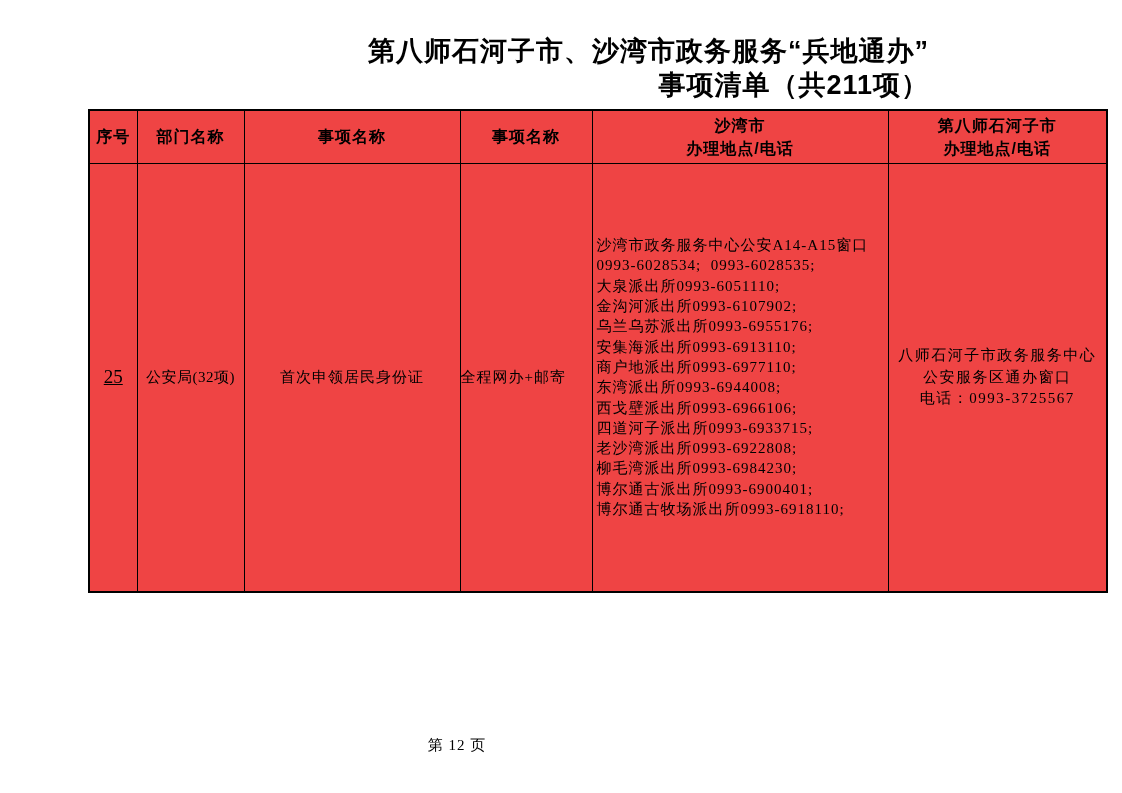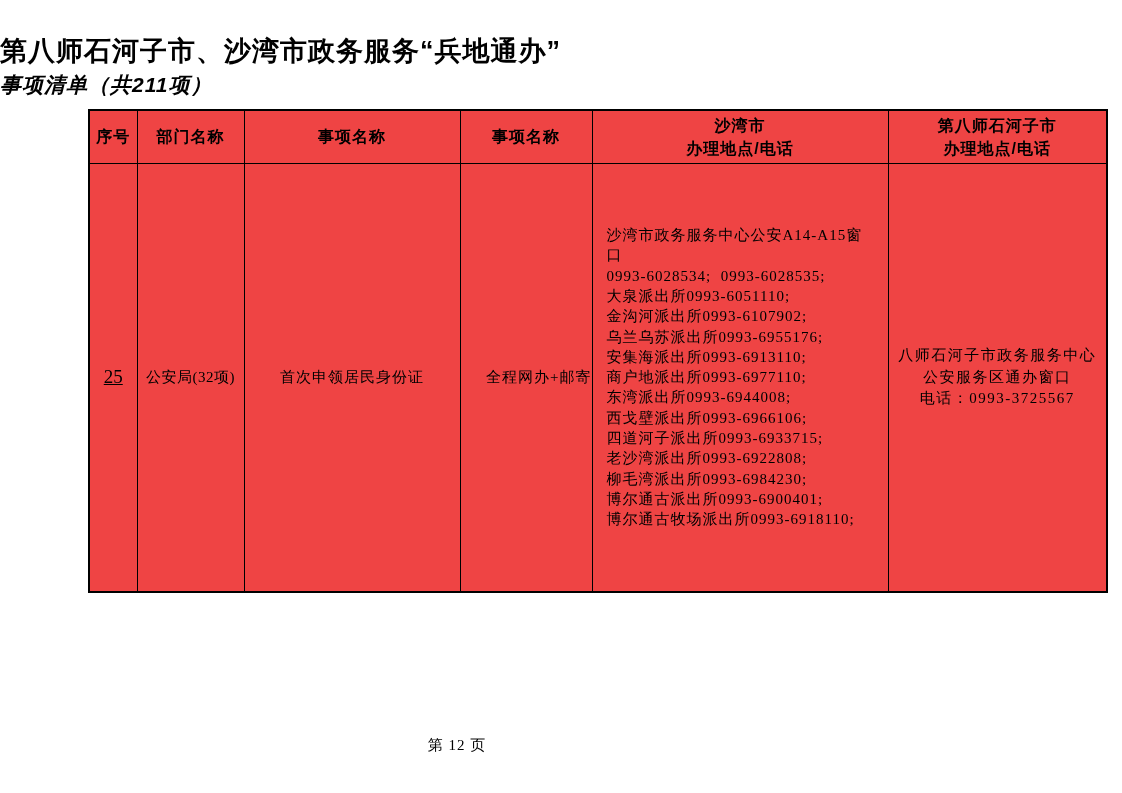--- a/index.html
+++ b/index.html
@@ -11,26 +11,26 @@
     position: relative;
     overflow: hidden;
   }
   .page {
     position: absolute; top: 0; left: 0;
     width: 1122px; height: 793px;
     background: #ffffff;
   }
   .doc-title {
     position: absolute; top: 33px; left: 0; width: 929px;
-    text-align: left;
+    text-align: right;
     font-family: "Liberation Sans", "DejaVu Sans", sans-serif;
     font-weight: bold;
   }
   .doc-title .line1 { font-size: 27px; line-height: 36px; letter-spacing: 1px; }
-  .doc-title .line2 { font-size: 21px; line-height: 32px; letter-spacing: 1px; font-style: italic; }
+  .doc-title .line2 { font-size: 27px; line-height: 32px; letter-spacing: 1px; }
   table.items {
     position: absolute; left: 52px; top: 109px;
     width: 1018px;
     border-collapse: collapse;
     table-layout: fixed;
     border: 2.5px solid #000;
     background: #ef4444;
     margin-left: 36px;
   }
   table.items th, table.items td {
@@ -46,24 +46,24 @@
     font-size: 16px;
     line-height: 23px;
     text-align: center;
     white-space: pre-line;
     letter-spacing: 1px;
   }
   td { font-size: 15px; }
   td.seq   { text-align: center; font-size: 19px; text-decoration: underline; }
   td.dept  { text-align: center; letter-spacing: 0.5px; }
   td.item  { text-align: center; letter-spacing: 1px; }
-  td.method{ text-align: right; letter-spacing: 1px; }
+  td.method{ text-align: left; letter-spacing: 1px; }
   td.shawan {
     text-align: left;
-    padding: 0 14px;
+    padding: 0 4px;
     line-height: 20.3px;
     letter-spacing: 1px;
     white-space: pre-wrap;
   }
   td.bashi {
     text-align: center;
     line-height: 21.5px;
     letter-spacing: 1.5px;
     white-space: pre-wrap;
   }

